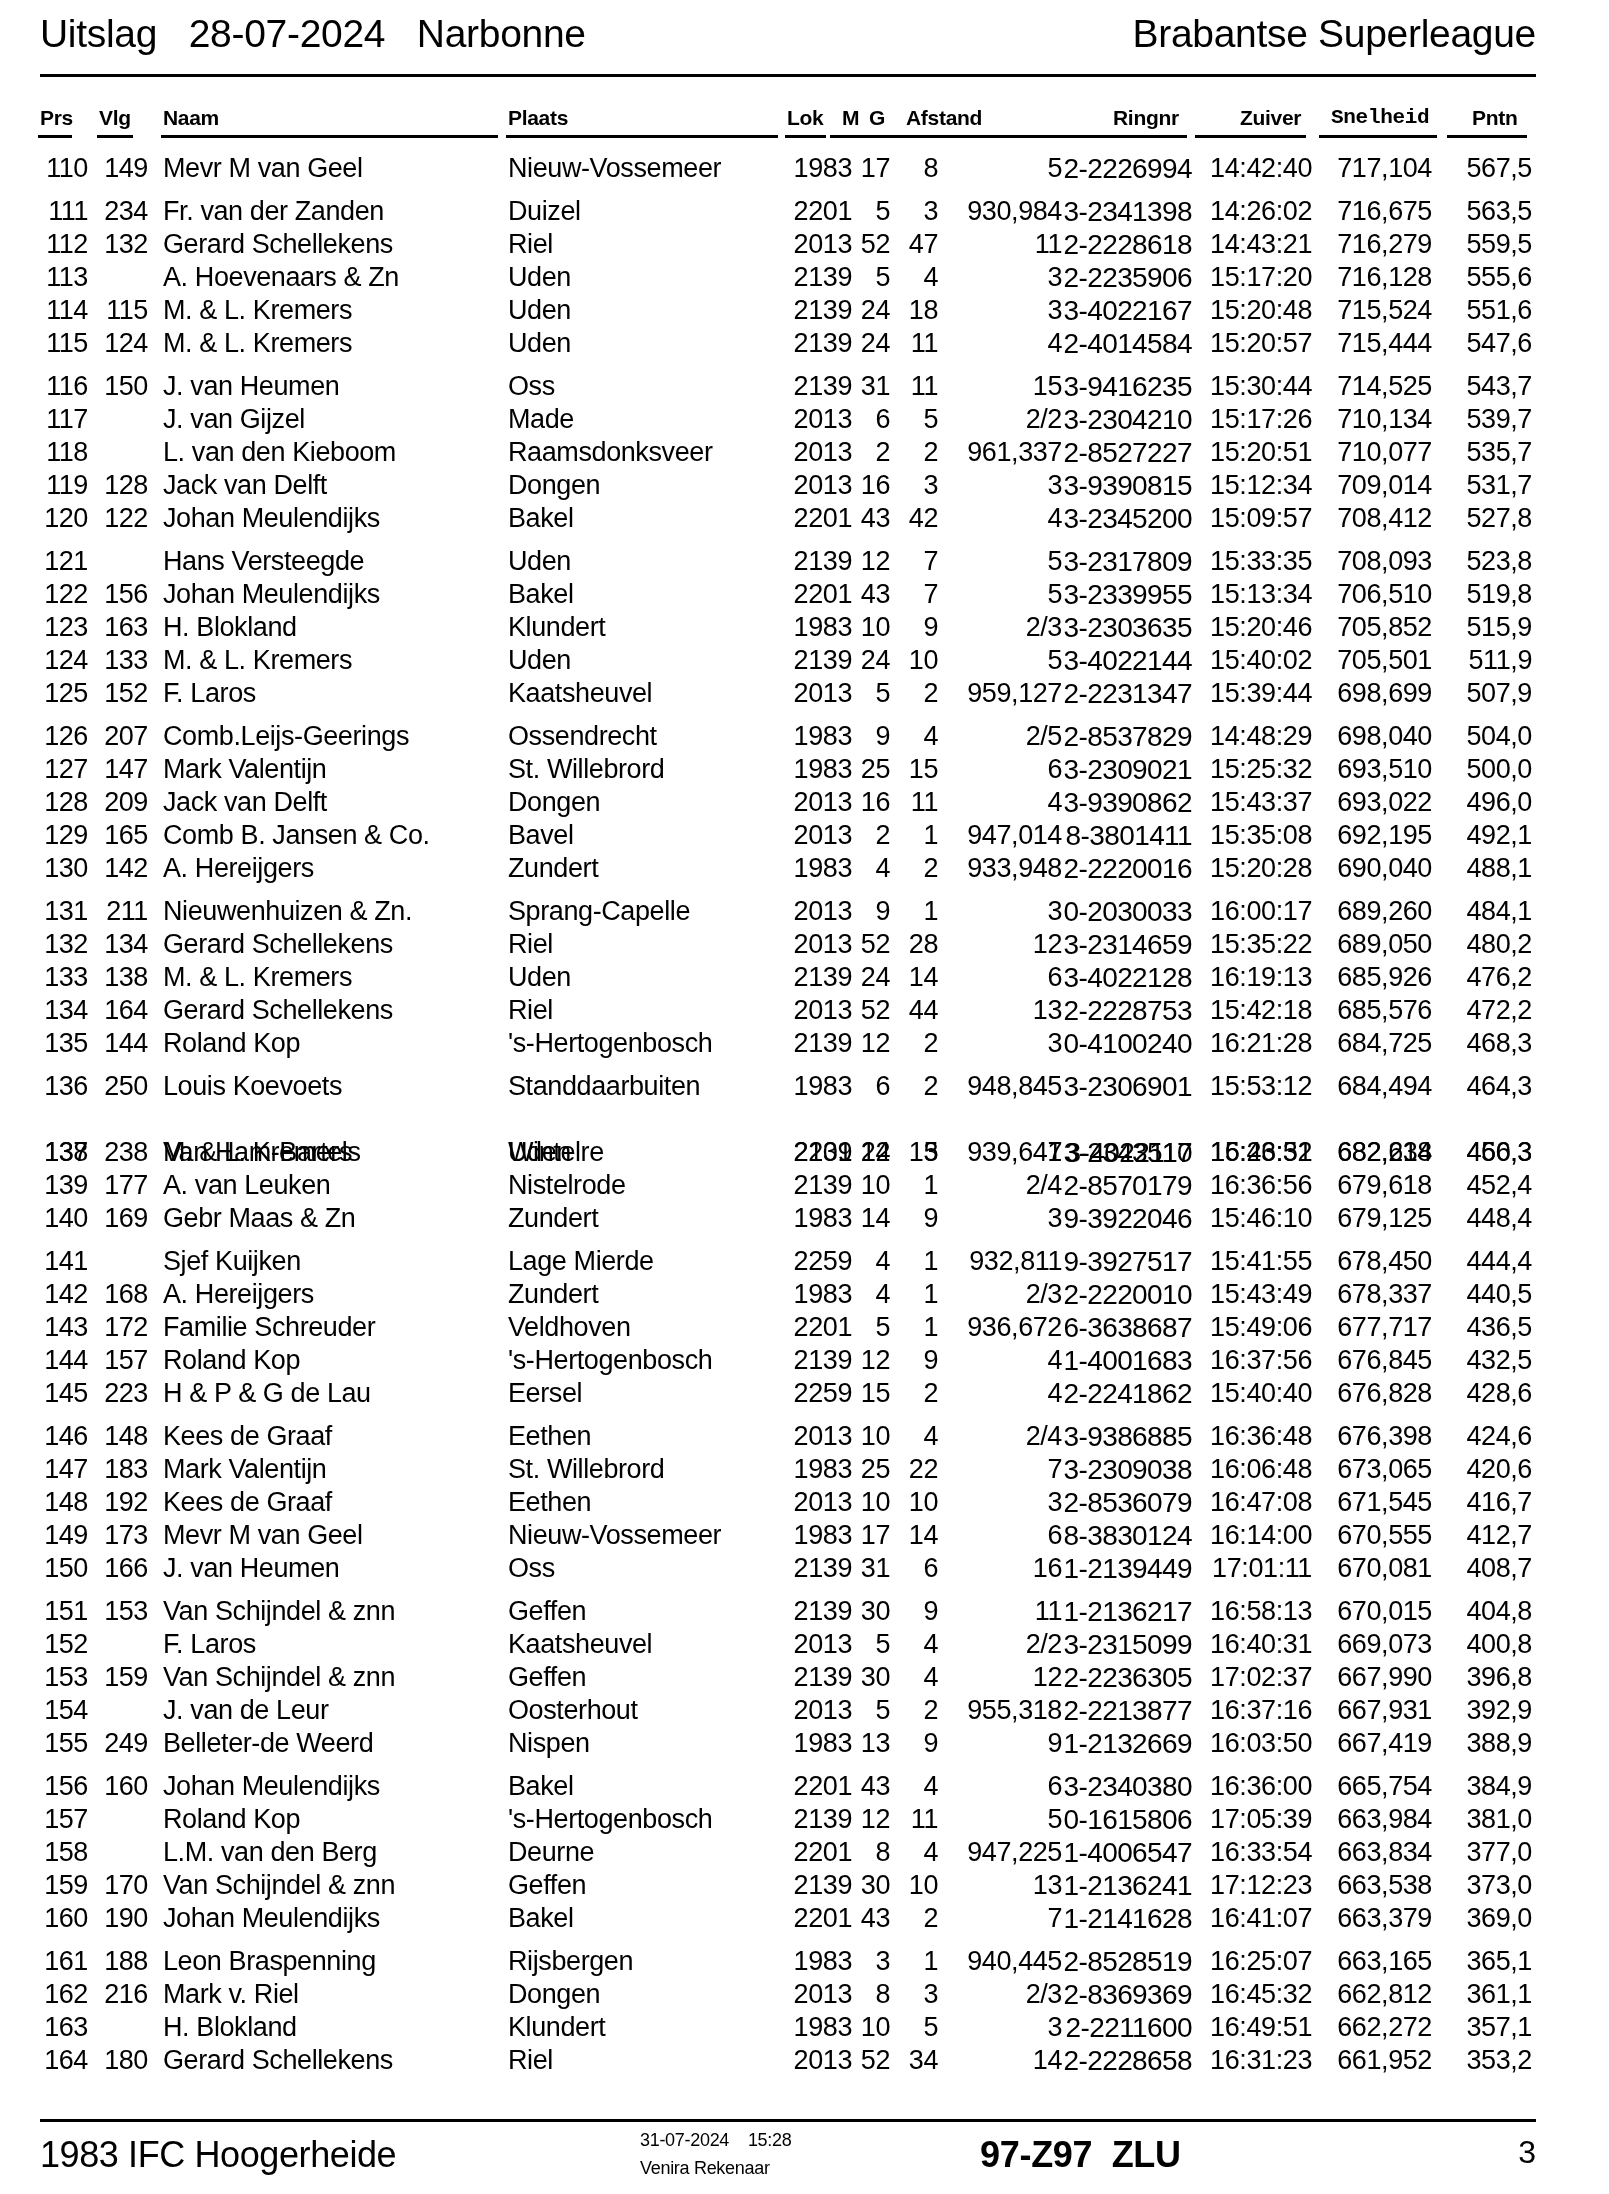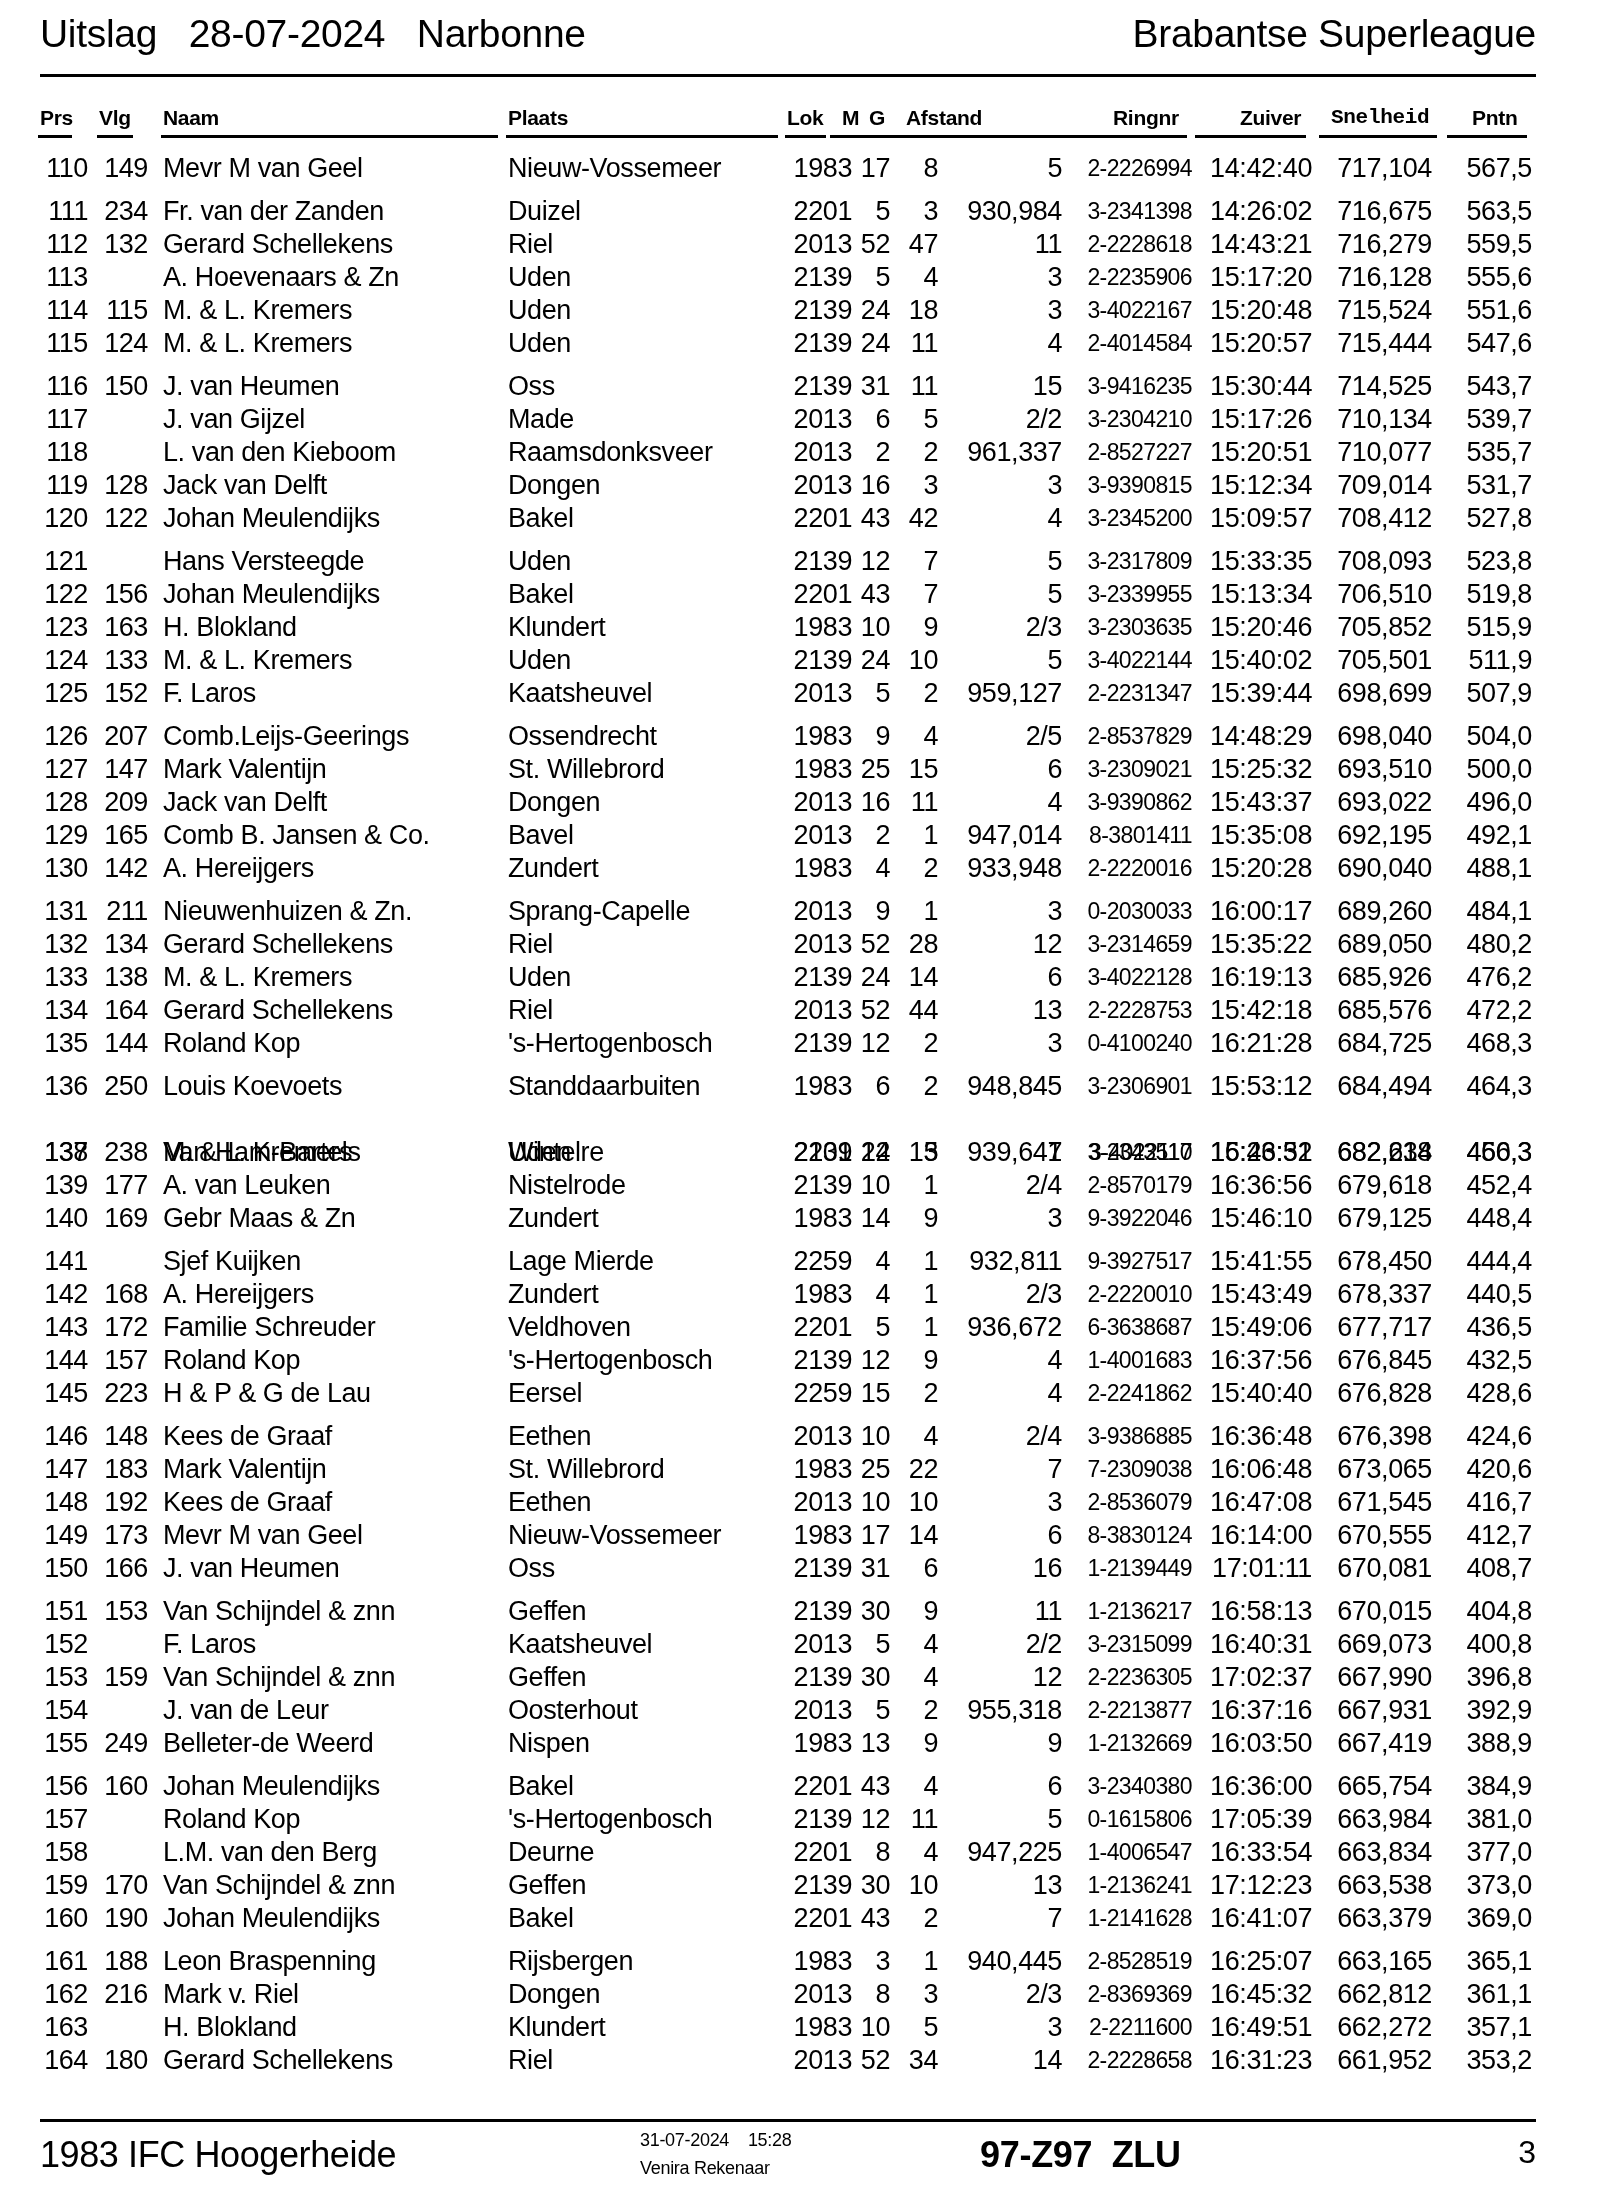--- a/index.html
+++ b/index.html
@@ -34,21 +34,21 @@
     .r { text-align: right; }
     .l { text-align: left; }
     .c-prs   { left: 30px;  width: 58px; }
     .c-vlg   { left: 90px;  width: 58px; }
     .c-naam  { left: 163px; width: 330px; }
     .c-plaats{ left: 508px; width: 270px; }
     .c-lok   { left: 786px; width: 66px; }
     .c-m     { left: 850px; width: 40px; }
     .c-g     { left: 893px; width: 45px; }
     .c-afst  { left: 940px; width: 122px; }
-    .c-ring  { left: 1060px; width: 132px; font-size: 23px; letter-spacing: -0.6px; }
+    .c-ring  { left: 1060px; width: 132px; font-size: 28px; letter-spacing: -0.6px; }
     .c-zuiv  { left: 1192px; width: 120px; }
     .c-snel  { left: 1300px; width: 132px; }
     .c-pntn  { left: 1430px; width: 102px; }
     .footer-club {
       position: absolute; left: 40px; top: 2134px; font-size: 36px; letter-spacing: -0.4px;
     }
     .footer-meta {
       position: absolute; left: 640px; width: 280px; top: 2126px; font-size: 18px;
       text-align: left; line-height: 28px; letter-spacing: -0.3px;
     }
@@ -617,21 +617,21 @@
     </div>
     <div class="row" style="top: 1453.3px;">
       <span class="cell c-prs r">147</span>
       <span class="cell c-vlg r">183</span>
       <span class="cell c-naam l">Mark Valentijn</span>
       <span class="cell c-plaats l">St. Willebrord</span>
       <span class="cell c-lok r">1983</span>
       <span class="cell c-m r">25</span>
       <span class="cell c-g r">22</span>
       <span class="cell c-afst r">7</span>
-      <span class="cell c-ring r">7-2309038</span>
+      <span class="cell c-ring r">3-2309038</span>
       <span class="cell c-zuiv r">16:06:48</span>
       <span class="cell c-snel r">673,065</span>
       <span class="cell c-pntn r">420,6</span>
     </div>
     <div class="row" style="top: 1486.2px;">
       <span class="cell c-prs r">148</span>
       <span class="cell c-vlg r">192</span>
       <span class="cell c-naam l">Kees de Graaf</span>
       <span class="cell c-plaats l">Eethen</span>
       <span class="cell c-lok r">2013</span>

